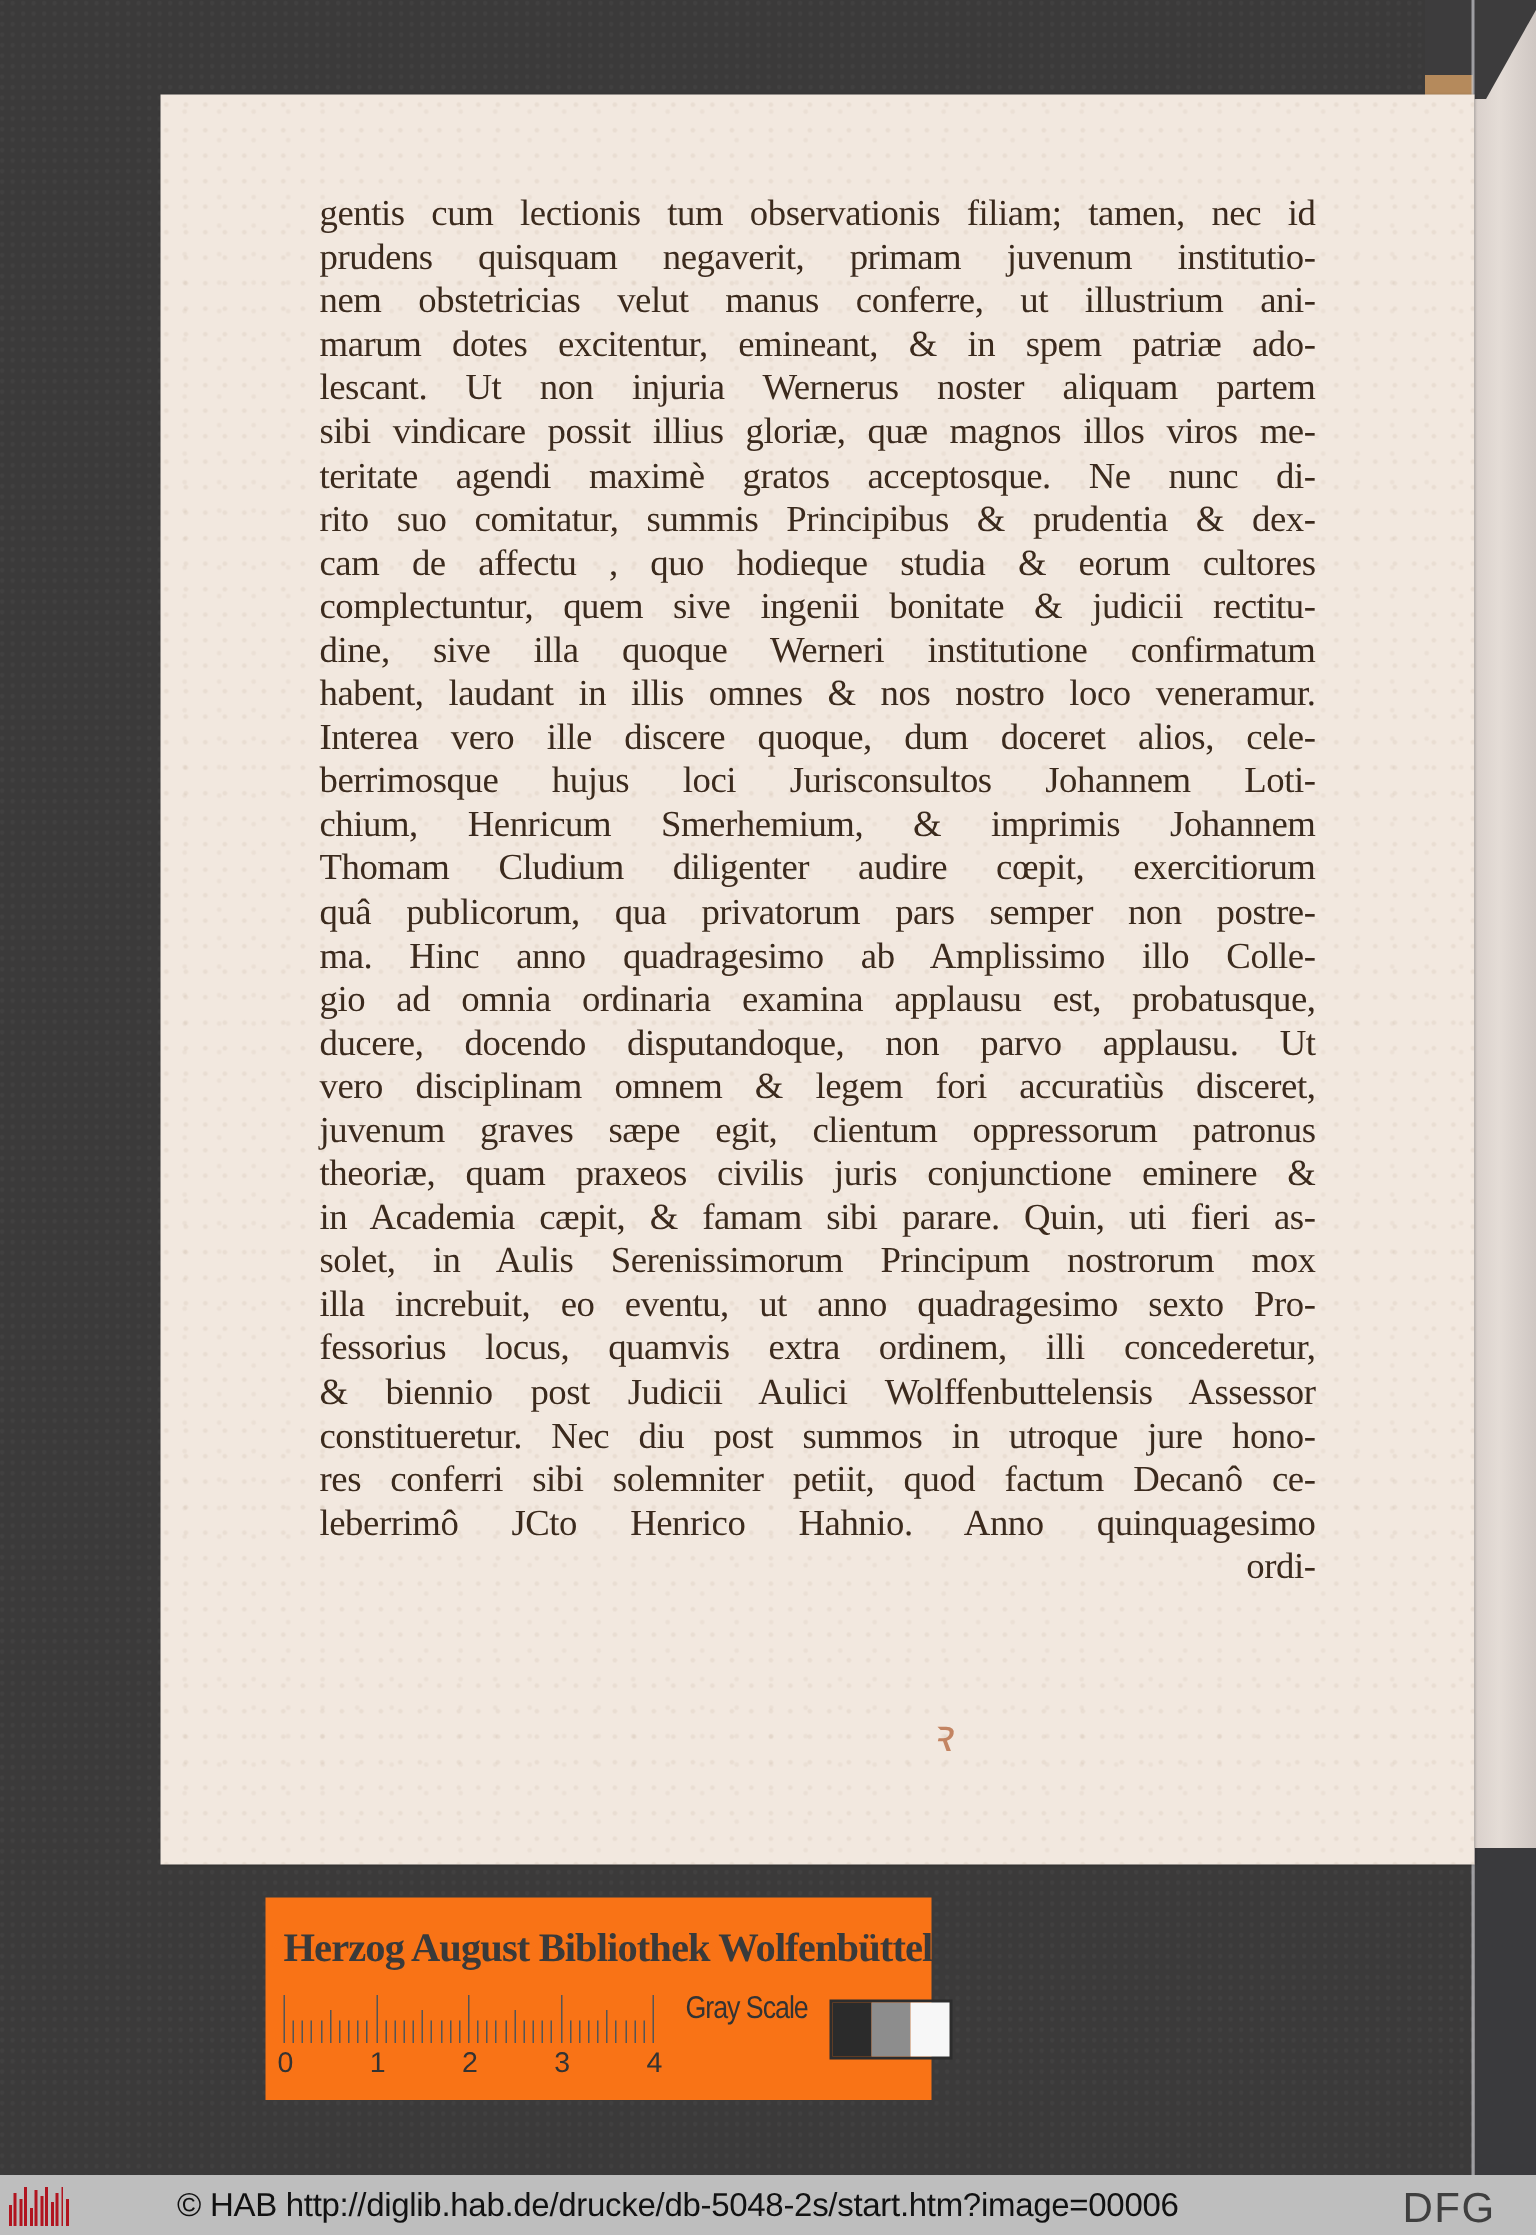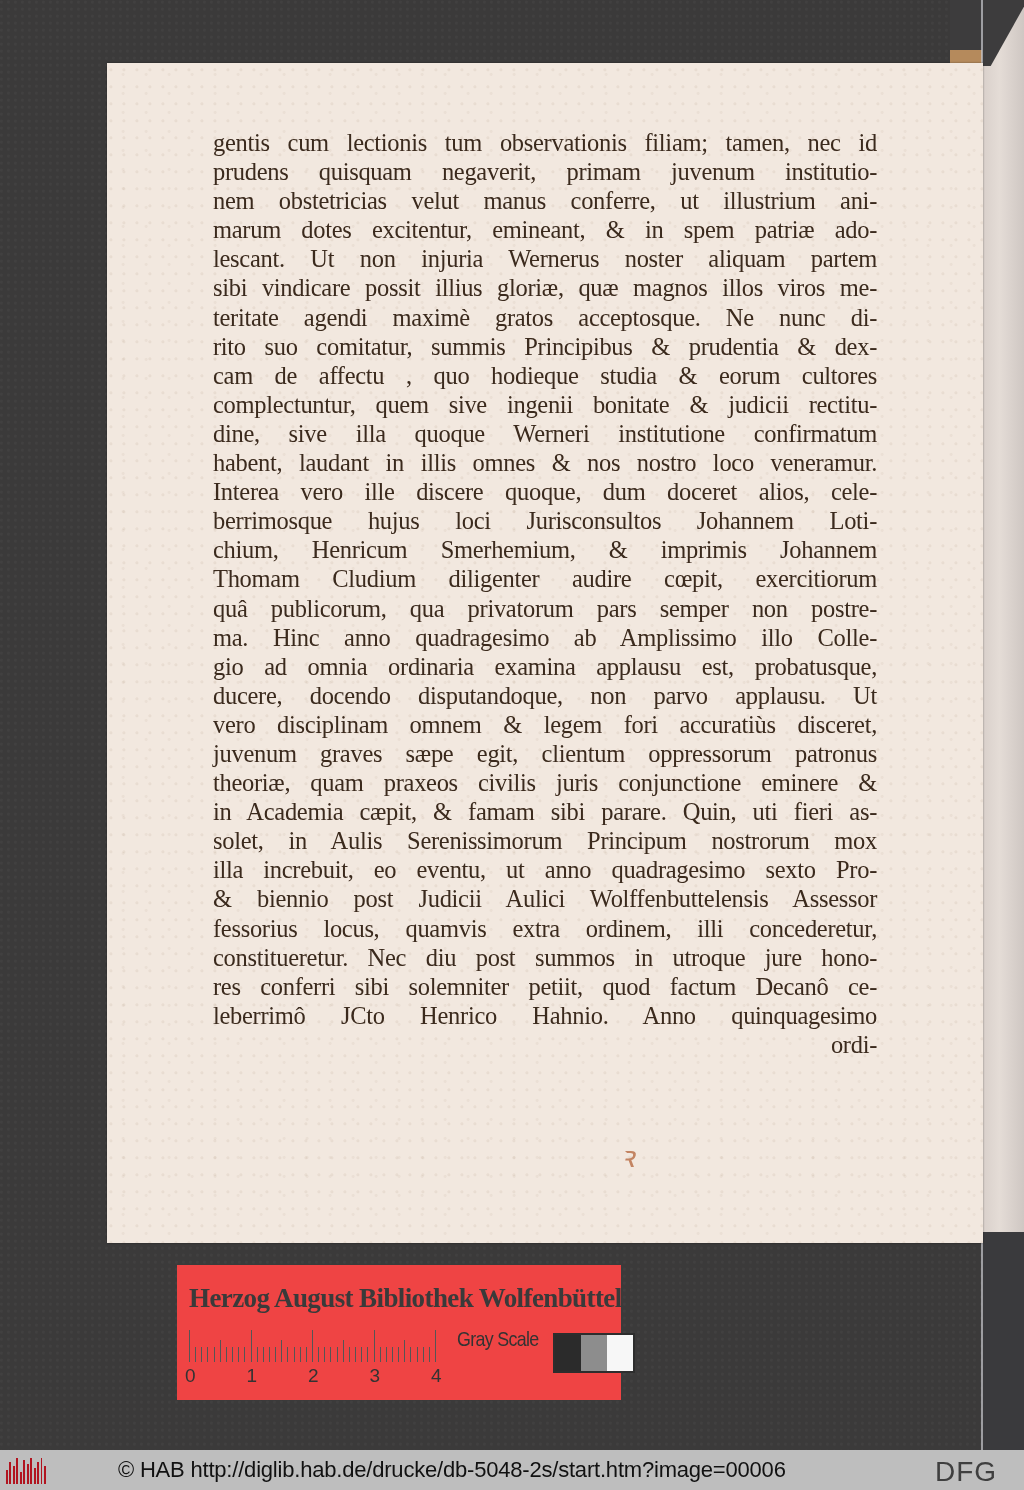--- a/index.html
+++ b/index.html
@@ -60,21 +60,21 @@
       display: block; text-align: right; white-space: nowrap;
       height: 29.1px;
     }
     .stamp {
       position: absolute; left: 620px; top: 1135px; width: 72px; height: 36px;
       color: #b86c43; font-size: 30px; font-style: italic; opacity: 0.8;
       font-family: "Liberation Serif", serif;
     }
     .hab-label {
       position: absolute; left: 177px; top: 1265px; width: 444px; height: 135px;
-      background: #ef4444;
+      background: #f97316;
       border-radius: 0;
     }
     .hab-title {
       position: absolute; left: 12px; top: 18px;
       font-family: "Liberation Serif", serif; font-weight: bold;
       font-size: 27px; color: #3a3a3a; letter-spacing: -0.6px; white-space: nowrap;
     }
     .ruler {
       position: absolute; left: 12px; top: 65px; width: 250px; height: 32px;
     }
@@ -146,22 +146,22 @@
     <span class="line">quâ publicorum, qua privatorum pars semper non postre-</span>
     <span class="line">ma. Hinc anno quadragesimo ab Amplissimo illo Colle-</span>
     <span class="line">gio ad omnia ordinaria examina applausu est, probatusque,</span>
     <span class="line">ducere, docendo disputandoque, non parvo applausu. Ut</span>
     <span class="line">vero disciplinam omnem &amp; legem fori accuratiùs disceret,</span>
     <span class="line">juvenum graves sæpe egit, clientum oppressorum patronus</span>
     <span class="line">theoriæ, quam praxeos civilis juris conjunctione eminere &amp;</span>
     <span class="line">in Academia cæpit, &amp; famam sibi parare. Quin, uti fieri as-</span>
     <span class="line">solet, in Aulis Serenissimorum Principum nostrorum mox</span>
     <span class="line">illa increbuit, eo eventu, ut anno quadragesimo sexto Pro-</span>
+    <span class="line">fessorius locus, quamvis extra ordinem, illi concederetur,</span>
     <span class="line">&amp; biennio post Judicii Aulici Wolffenbuttelensis Assessor</span>
-    <span class="line">fessorius locus, quamvis extra ordinem, illi concederetur,</span>
     <span class="line">constitueretur. Nec diu post summos in utroque jure hono-</span>
     <span class="line">res conferri sibi solemniter petiit, quod factum Decanô ce-</span>
     <span class="line">leberrimô JCto Henrico Hahnio. Anno quinquagesimo</span>
     <span class="catchword">ordi-</span>
   </div>
 
 <div class="stamp">ꝛ</div>
 
 <div class="hab-label">
   <div class="hab-title">Herzog August Bibliothek Wolfenbüttel</div>

